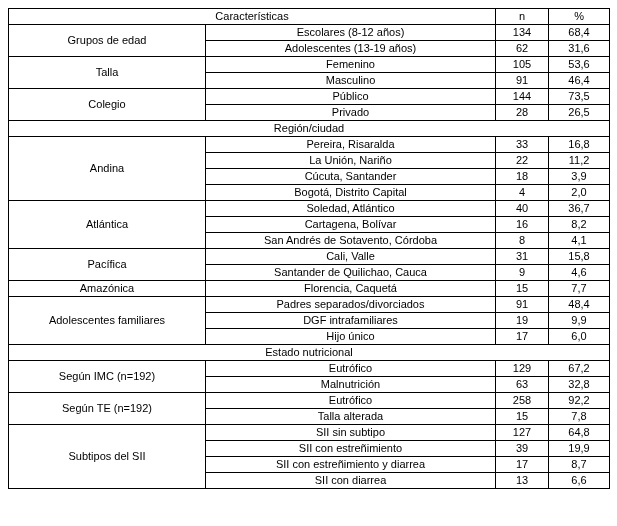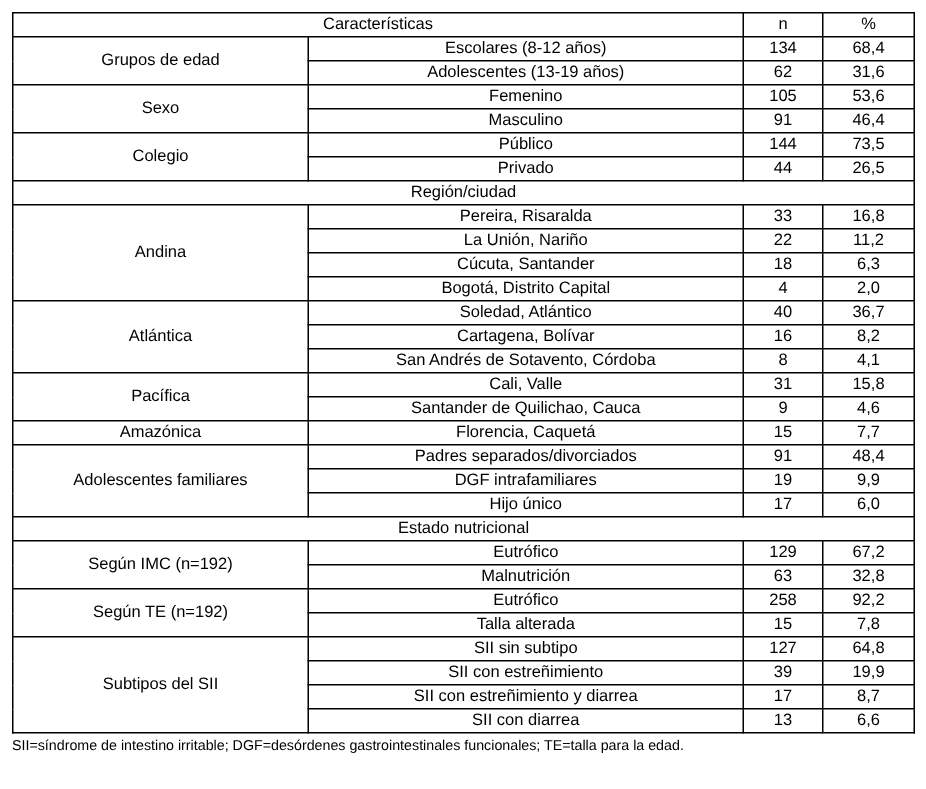--- a/index.html
+++ b/index.html
@@ -74,59 +74,59 @@
           <td>Escolares (8-12 años)</td>
           <td>134</td>
           <td>68,4</td>
         </tr>
         <tr>
           <td>Adolescentes (13-19 años)</td>
           <td>62</td>
           <td>31,6</td>
         </tr>
         <tr>
-          <td rowspan="2">Sexo</td>
+          <td rowspan="2">Talla</td>
           <td>Femenino</td>
           <td>105</td>
           <td>53,6</td>
         </tr>
         <tr>
           <td>Masculino</td>
           <td>91</td>
           <td>46,4</td>
         </tr>
         <tr>
           <td rowspan="2">Colegio</td>
           <td>Público</td>
           <td>144</td>
           <td>73,5</td>
         </tr>
         <tr>
           <td>Privado</td>
-          <td>44</td>
+          <td>28</td>
           <td>26,5</td>
         </tr>
         <tr>
           <td colspan="4" class="section-cell">Región/ciudad</td>
         </tr>
         <tr>
           <td rowspan="4">Andina</td>
           <td>Pereira, Risaralda</td>
           <td>33</td>
           <td>16,8</td>
         </tr>
         <tr>
           <td>La Unión, Nariño</td>
           <td>22</td>
           <td>11,2</td>
         </tr>
         <tr>
           <td>Cúcuta, Santander</td>
           <td>18</td>
-          <td>6,3</td>
+          <td>3,9</td>
         </tr>
         <tr>
           <td>Bogotá, Distrito Capital</td>
           <td>4</td>
           <td>2,0</td>
         </tr>
         <tr>
           <td rowspan="3">Atlántica</td>
           <td>Soledad, Atlántico</td>
           <td>40</td>
@@ -216,14 +216,13 @@
           <td>17</td>
           <td>8,7</td>
         </tr>
         <tr>
           <td>SII con diarrea</td>
           <td>13</td>
           <td>6,6</td>
         </tr>
       </tbody>
   </table>
-  <div class="footnote">SII=síndrome de intestino irritable; DGF=desórdenes gastrointestinales funcionales; TE=talla para la edad.</div>
 </div>
 
 </body></html>

